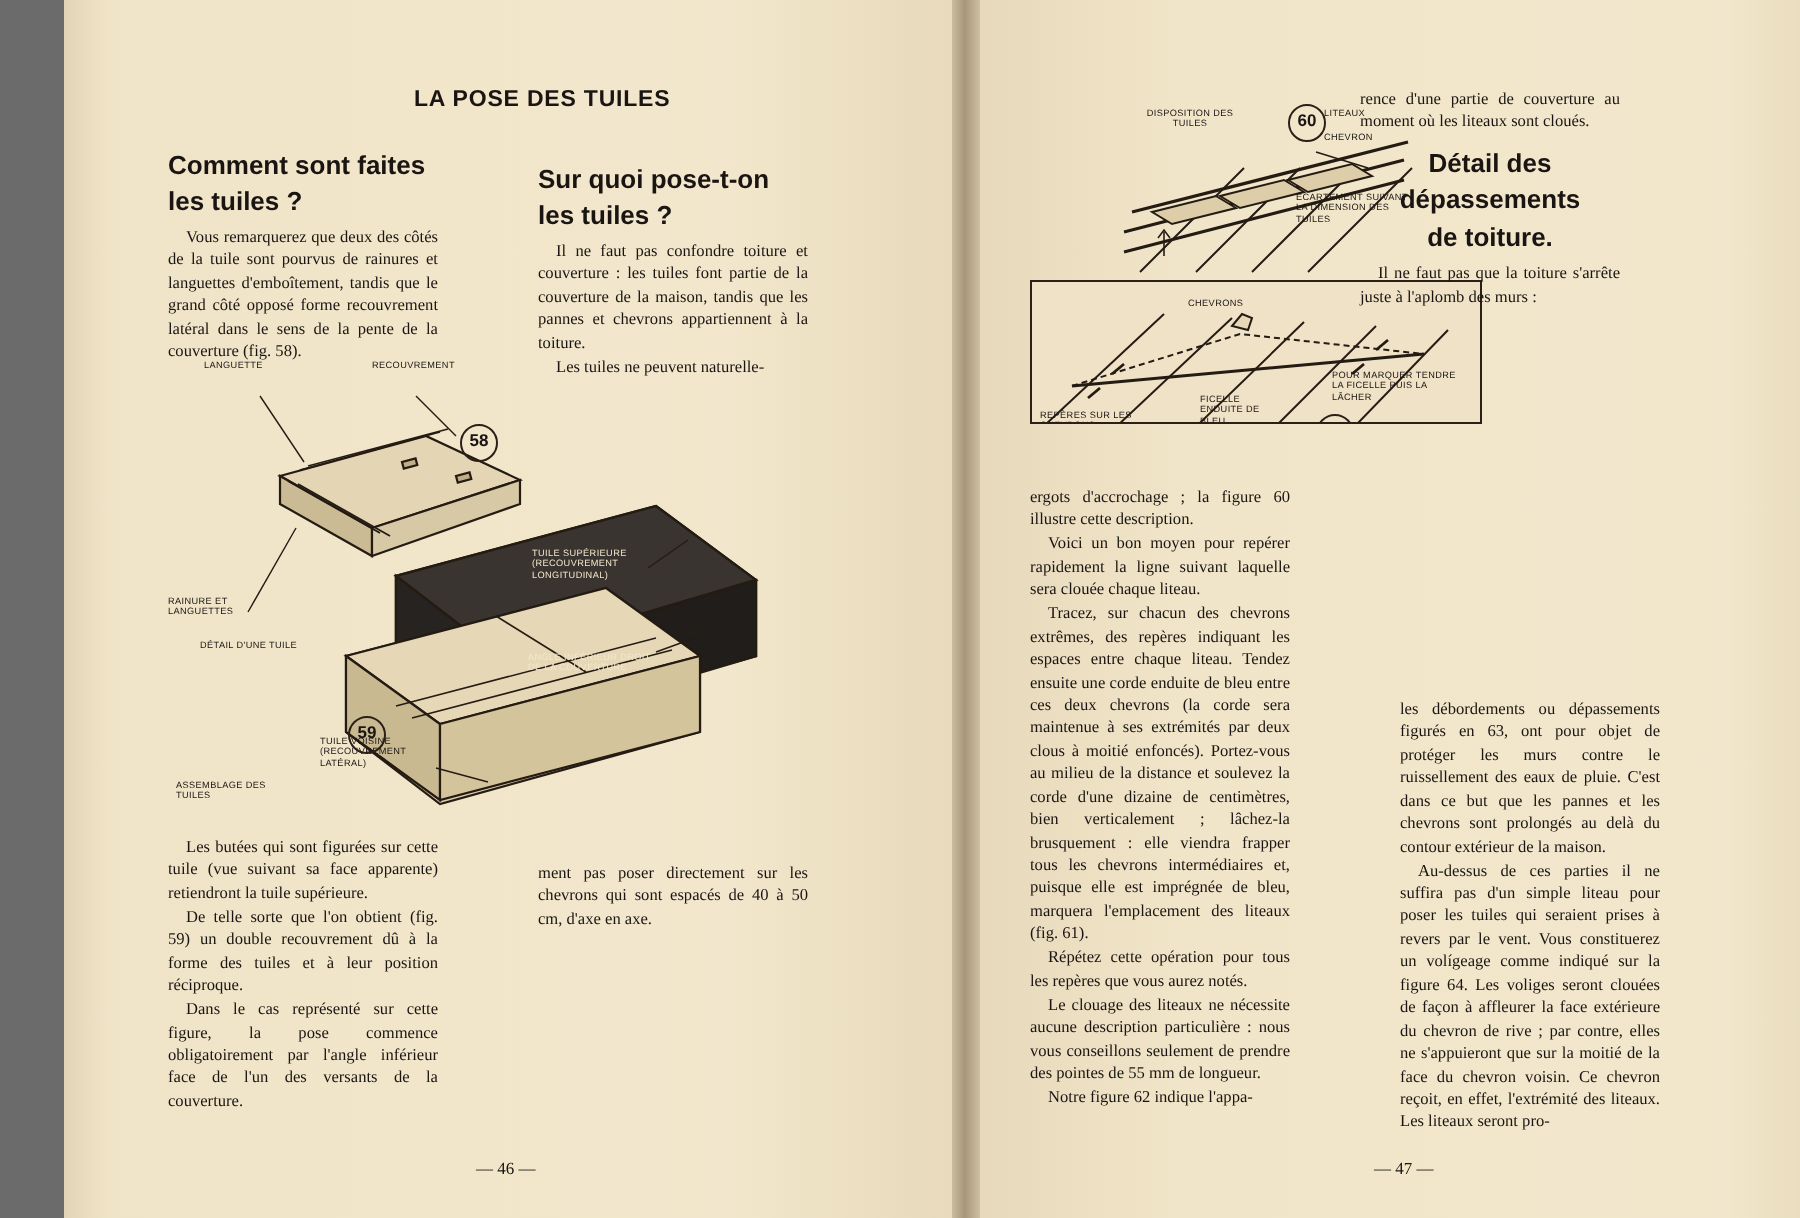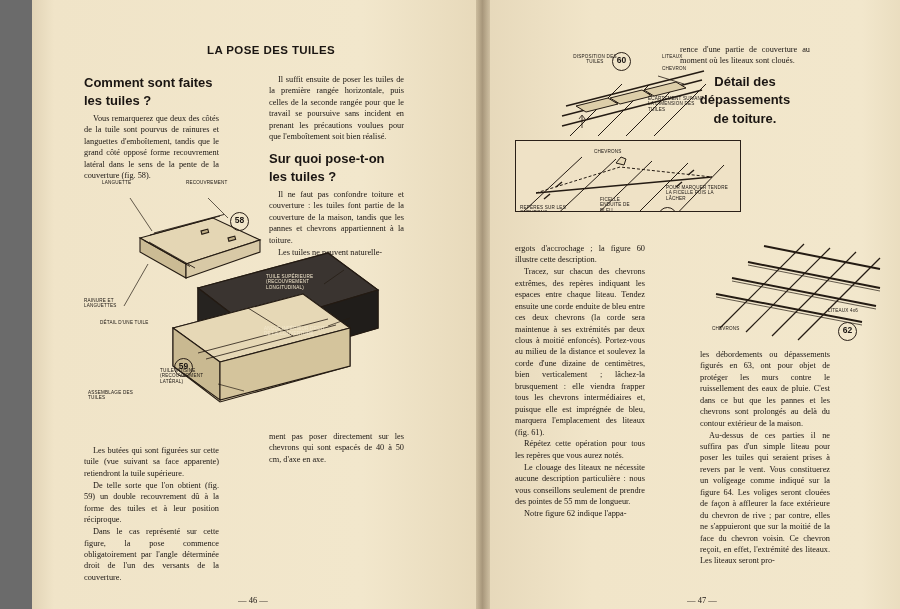--- a/index.html
+++ b/index.html
@@ -53,21 +53,21 @@
   h2.sub {
     font-family: "Liberation Sans", sans-serif;
     font-weight: bold;
     font-size: 13px;
     margin: 0 0 3px 0;
     text-align: left;
   }
   h2.sub.center { text-align: center; }
   .folio {
     position: absolute;
-    bottom: 4px;
+    bottom: 20px;
     font-size: 8.5px;
     font-family: "Liberation Serif", serif;
   }
   
   .fig {
     position: absolute;
     overflow: hidden;
   }
   .figbox {
     position: absolute;
@@ -108,21 +108,20 @@
   <div id="gutter"></div>
 
   <h1 class="page-title" style="left:175px; top:44px;">LA POSE DES TUILES</h1>
 
   <div class="col" style="left:52px; top:74px; width:135px;">
     <h2 class="sub">Comment sont faites les tuiles ?</h2>
     <p>Vous remarquerez que deux des côtés de la tuile sont pourvus de rainures et languettes d'emboîtement, tandis que le grand côté opposé forme recouvrement latéral dans le sens de la pente de la couverture (fig. 58).</p>
   </div>
 
   <div class="col" style="left:237px; top:74px; width:135px;">
-    <p>Il suffit ensuite de poser les tuiles de la première rangée horizontale, puis celles de la seconde rangée pour que le travail se poursuive sans incident en prenant les précautions voulues pour que l'emboîtement soit bien réalisé.</p>
     <div style="height:7px"></div>
     <h2 class="sub">Sur quoi pose-t-on les tuiles ?</h2>
     <p>Il ne faut pas confondre toiture et couverture : les tuiles font partie de la couverture de la maison, tandis que les pannes et chevrons appartiennent à la toiture.</p>
     <p>Les tuiles ne peuvent naturelle-</p>
   </div>
 
   <div class="fig" style="left:46px; top:178px; width:345px; height:240px;">
     <svg width="345" height="240" viewBox="0 0 345 240">
 
       <g stroke="#241b13" fill="none" stroke-width="1.1">
@@ -177,24 +176,24 @@
     <div class="lbl" style="left:6px; top:120px; width:56px;">RAINURE ET LANGUETTES</div>
     <div class="lbl" style="left:22px; top:142px; width:50px;">DÉTAIL D'UNE TUILE</div>
     <div class="lbl wht" style="left:188px; top:96px; width:72px;">TUILE SUPÉRIEURE (RECOUVREMENT LONGITUDINAL)</div>
     <div class="lbl wht" style="left:186px; top:148px; width:62px;">ANGLE INFÉRIEUR DROIT DE LA COUVERTURE</div>
     <div class="lbl" style="left:82px; top:190px; width:62px;">TUILE VOISINE (RECOUVREMENT LATÉRAL)</div>
     <div class="lbl" style="left:10px; top:212px; width:62px;">ASSEMBLAGE DES TUILES</div>
     <div class="num" style="left:152px; top:34px;">58</div>
     <div class="num" style="left:96px; top:180px;">59</div>
   </div>
 
-  <div class="col" style="left:52px; top:445px; width:135px;">
+  <div class="col" style="left:52px; top:418px; width:135px;">
     <p>Les butées qui sont figurées sur cette tuile (vue suivant sa face apparente) retiendront la tuile supérieure.</p>
     <p>De telle sorte que l'on obtient (fig. 59) un double recouvrement dû à la forme des tuiles et à leur position réciproque.</p>
-    <p>Dans le cas représenté sur cette figure, la pose commence obligatoirement par l'angle déterminée droit de l'un des versants de la couverture.</p>
+    <p>Dans le cas représenté sur cette figure, la pose commence obligatoirement par l'angle inférieur face de l'un des versants de la couverture.</p>
   </div>
 
   <div class="col" style="left:237px; top:431px; width:135px;">
     <p class="noind">ment pas poser directement sur les chevrons qui sont espacés de 40 à 50 cm, d'axe en axe.</p>
   </div>
 
   <div class="folio" style="left:206px;">— 46 —</div>
 
   <div class="fig" style="left:520px; top:40px; width:160px; height:105px;">
     <svg width="160" height="105" viewBox="0 0 160 105">
@@ -217,21 +216,21 @@
       <g stroke="#241b13" stroke-width="0.8" fill="none">
         <line x1="30" y1="88" x2="30" y2="76"></line>
         <path d="M27,79 L30,75 L33,79"></path>
         <line x1="106" y1="36" x2="132" y2="44"></line>
       </g>
     </svg>
     <div class="lbl" style="left:110px; top:14px;">LITEAUX</div>
     <div class="lbl" style="left:110px; top:26px;">CHEVRON</div>
     <div class="lbl" style="left:96px; top:56px; width:62px;">ÉCARTEMENT SUIVANT LA DIMENSION DES TUILES</div>
     <div class="lbl" style="left:14px; top:14px; width:58px; text-align:center;">DISPOSITION DES TUILES</div>
-    <div class="num" style="left:60px; top:12px;">60</div>
+    <div class="num" style="left:92px; top:12px;">60</div>
   </div>
 
   <div class="fig figbox" style="left:483px; top:140px; width:226px; height:72px; background:#efe2c6;">
     <svg width="224" height="93" viewBox="0 0 224 93">
       <rect x="0" y="0" width="224" height="93" fill="#efe2c6"></rect>
       <g stroke="#241b13" stroke-width="1" fill="none">
 
         <line x1="6" y1="72" x2="66" y2="16"></line>
         <line x1="34" y1="80" x2="100" y2="18"></line>
         <line x1="70" y1="84" x2="136" y2="20"></line>
@@ -252,57 +251,36 @@
         </g>
       </g>
     </svg>
     <div class="lbl" style="left:78px; top:8px;">CHEVRONS</div>
     <div class="lbl" style="left:84px; top:56px; width:42px;">FICELLE ENDUITE DE BLEU</div>
     <div class="lbl" style="left:4px; top:64px; width:58px;">REPÈRES SUR LES CHEVRONS EXTÉRIEURS</div>
     <div class="lbl" style="left:150px; top:44px; width:66px;">POUR MARQUER TENDRE LA FICELLE PUIS LA LÂCHER</div>
     <div class="num" style="left:142px; top:66px;">61</div>
   </div>
 
-  <div class="fig" style="left:680px; top:236px; width:170px; height:110px;">
-    <svg width="170" height="110" viewBox="0 0 170 110">
-      <g stroke="#241b13" stroke-width="1.2" fill="none">
-
-        <line x1="8" y1="92" x2="92" y2="8"></line>
-        <line x1="34" y1="96" x2="118" y2="12"></line>
-        <line x1="60" y1="100" x2="144" y2="16"></line>
-        <line x1="86" y1="104" x2="168" y2="22"></line>
-
-        <line x1="4" y1="58" x2="150" y2="86" stroke-width="2"></line>
-        <line x1="20" y1="42" x2="164" y2="70" stroke-width="2"></line>
-        <line x1="36" y1="26" x2="168" y2="52" stroke-width="2"></line>
-        <line x1="52" y1="10" x2="168" y2="33" stroke-width="2"></line>
-
-        <line x1="4" y1="61" x2="150" y2="89" stroke-width="0.7"></line>
-        <line x1="20" y1="45" x2="164" y2="73" stroke-width="0.7"></line>
-        <line x1="36" y1="29" x2="168" y2="55" stroke-width="0.7"></line>
-      </g>
-    </svg>
-    <div class="lbl" style="left:0px; top:90px;">CHEVRONS</div>
-    <div class="lbl" style="left:116px; top:72px;">LITEAUX 4x6</div>
-    <div class="num" style="left:126px; top:86px;">62</div>
-  </div>
 
   <div class="col" style="left:483px; top:243px; width:130px;">
     <p class="noind">ergots d'accrochage ; la figure 60 illustre cette description.</p>
+    <p>Voici un bon moyen pour repérer rapidement la ligne suivant laquelle sera clouée chaque liteau.</p>
     <p>Tracez, sur chacun des chevrons extrêmes, des repères indiquant les espaces entre chaque liteau. Tendez ensuite une corde enduite de bleu entre ces deux chevrons (la corde sera maintenue à ses extrémités par deux clous à moitié enfoncés). Portez-vous au milieu de la distance et soulevez la corde d'une dizaine de centimètres, bien verticalement ; lâchez-la brusquement : elle viendra frapper tous les chevrons intermédiaires et, puisque elle est imprégnée de bleu, marquera l'emplacement des liteaux (fig. 61).</p>
     <p>Répétez cette opération pour tous les repères que vous aurez notés.</p>
     <p>Le clouage des liteaux ne nécessite aucune description particulière : nous vous conseillons seulement de prendre des pointes de 55 mm de longueur.</p>
     <p>Notre figure 62 indique l'appa-</p>
   </div>
 
   <div class="col" style="left:648px; top:44px; width:130px;">
     <p class="noind">rence d'une partie de couverture au moment où les liteaux sont cloués.</p>
     <div style="height:6px"></div>
     <h2 class="sub center">Détail des dépassements</h2>
     <h2 class="sub center" style="margin-top:-2px;">de toiture.</h2>
+    <p>Il ne faut pas que la toiture s'arrête juste à l'aplomb des murs :</p>
   </div>
 
   <div class="col" style="left:668px; top:349px; width:130px;">
     <p class="noind">les débordements ou dépassements figurés en 63, ont pour objet de protéger les murs contre le ruissellement des eaux de pluie. C'est dans ce but que les pannes et les chevrons sont prolongés au delà du contour extérieur de la maison.</p>
     <p>Au-dessus de ces parties il ne suffira pas d'un simple liteau pour poser les tuiles qui seraient prises à revers par le vent. Vous constituerez un volígeage comme indiqué sur la figure 64. Les voliges seront clouées de façon à affleurer la face extérieure du chevron de rive ; par contre, elles ne s'appuieront que sur la moitié de la face du chevron voisin. Ce chevron reçoit, en effet, l'extrémité des liteaux. Les liteaux seront pro-</p>
   </div>
 
   <div class="folio" style="left:655px;">— 47 —</div>
 </div>
 

